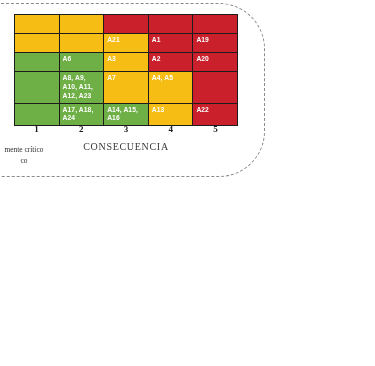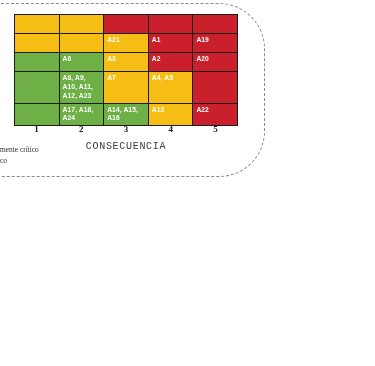--- a/index.html
+++ b/index.html
@@ -78,39 +78,40 @@
     font-weight: bold;
     color: #1b1b1b;
     font-family: "Liberation Serif", serif;
   }
   #x-axis-title {
     position: absolute;
     left: 14px;
     top: 141px;
     width: 224px;
     text-align: center;
-    font-family: Liberation Mono, monospace;
+    font-family: Liberation Serif, serif;
     font-size: 10px;
     color: #3a3a3a;
     letter-spacing: 0.7px;
   }
 
   
   #legend-clipped {
     position: absolute;
     left: 0px;
     top: 144px;
     width: 48px;
   }
   #legend-clipped .legend-line {
     font-family: "Liberation Serif", serif;
     font-size: 7.4px;
     color: #2e2e2e;
     white-space: nowrap;
     line-height: 1.55;
+    text-align: center;
   }
 </style>
 </head>
 <body>
 
 <div id="selection-region"></div>
 
 <div id="matrix-figure">
 
   <table id="risk-matrix">

